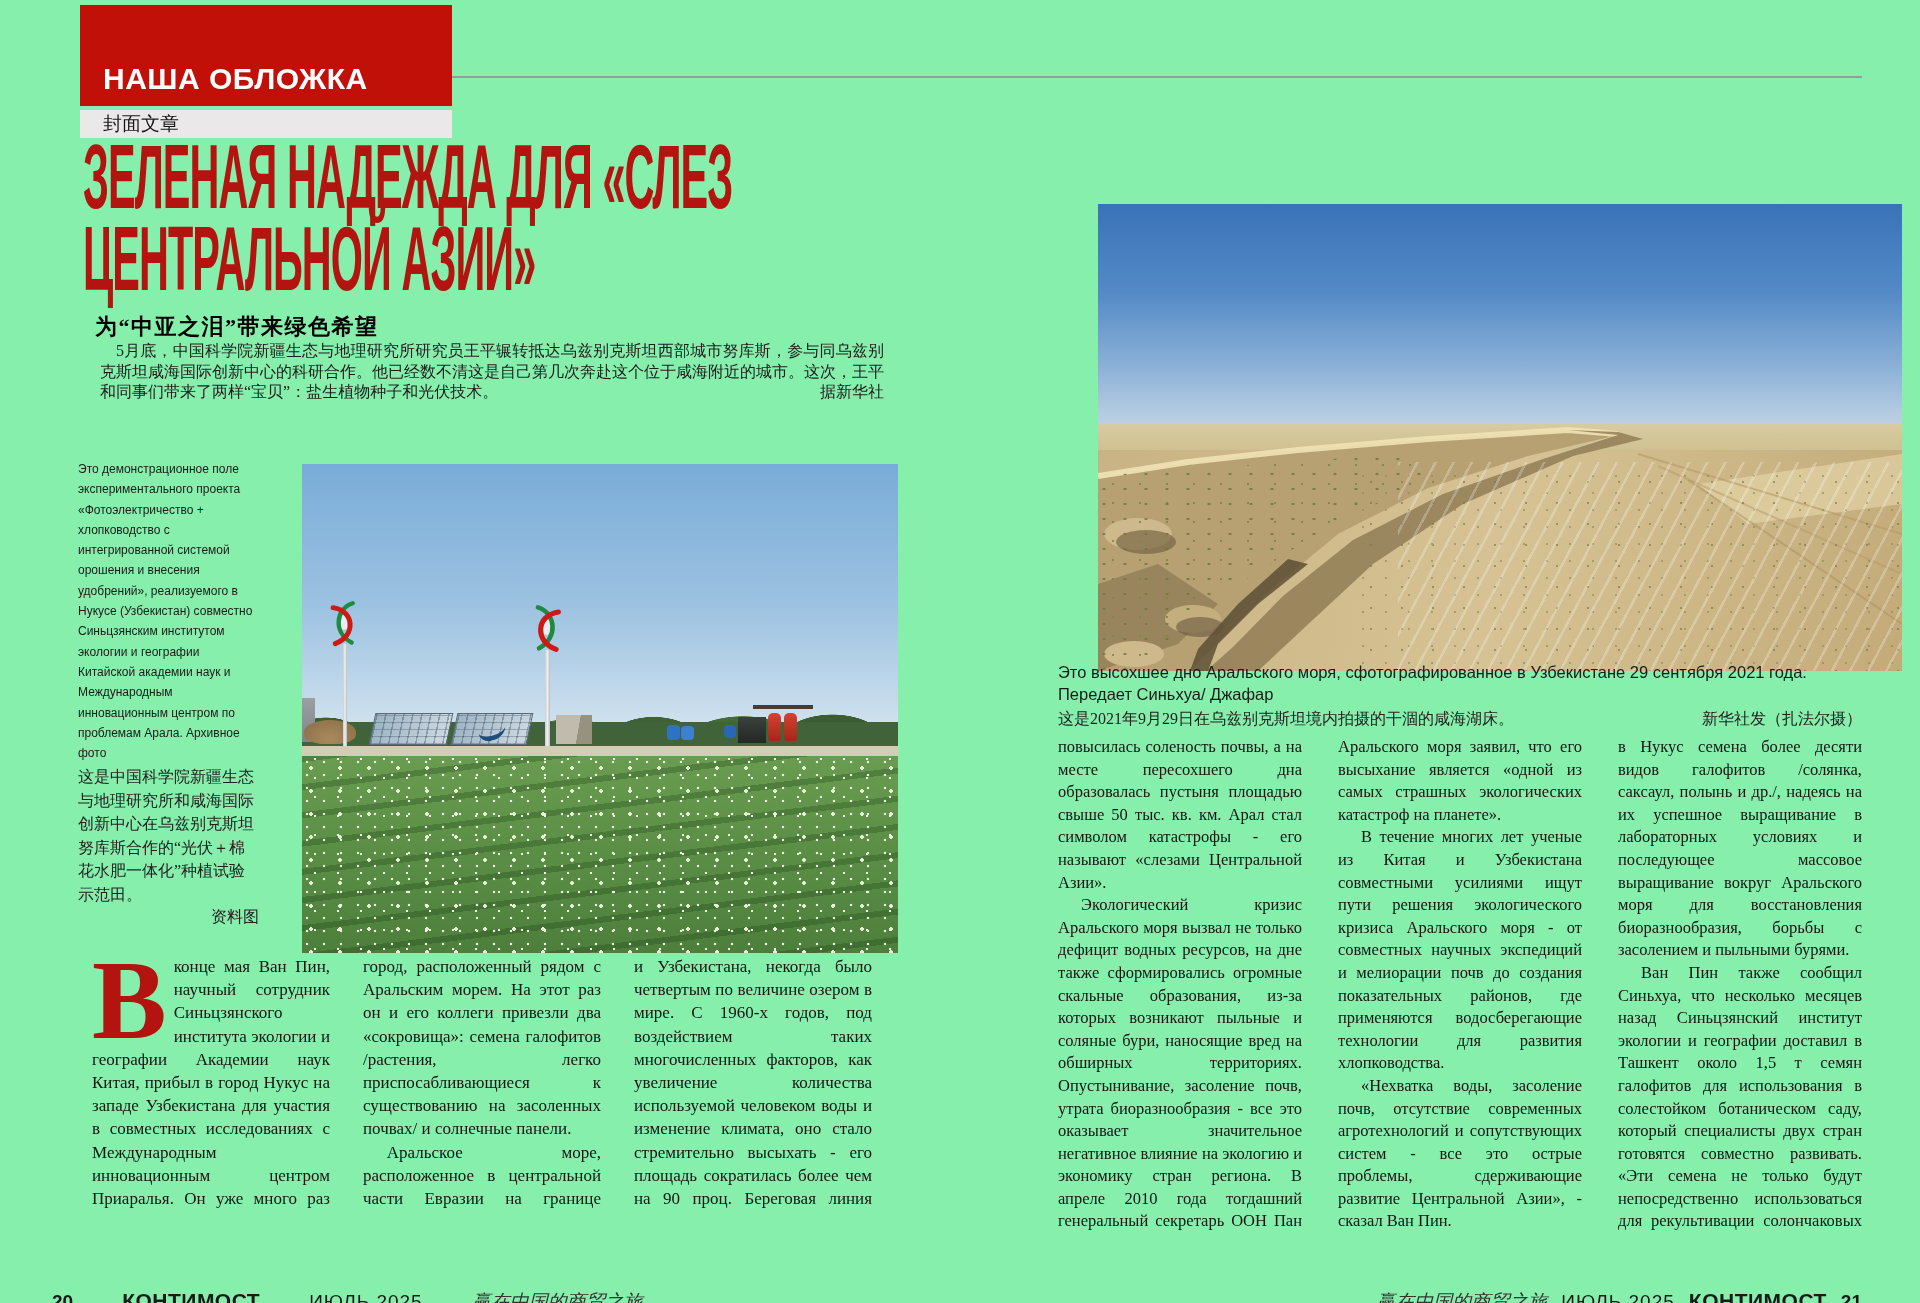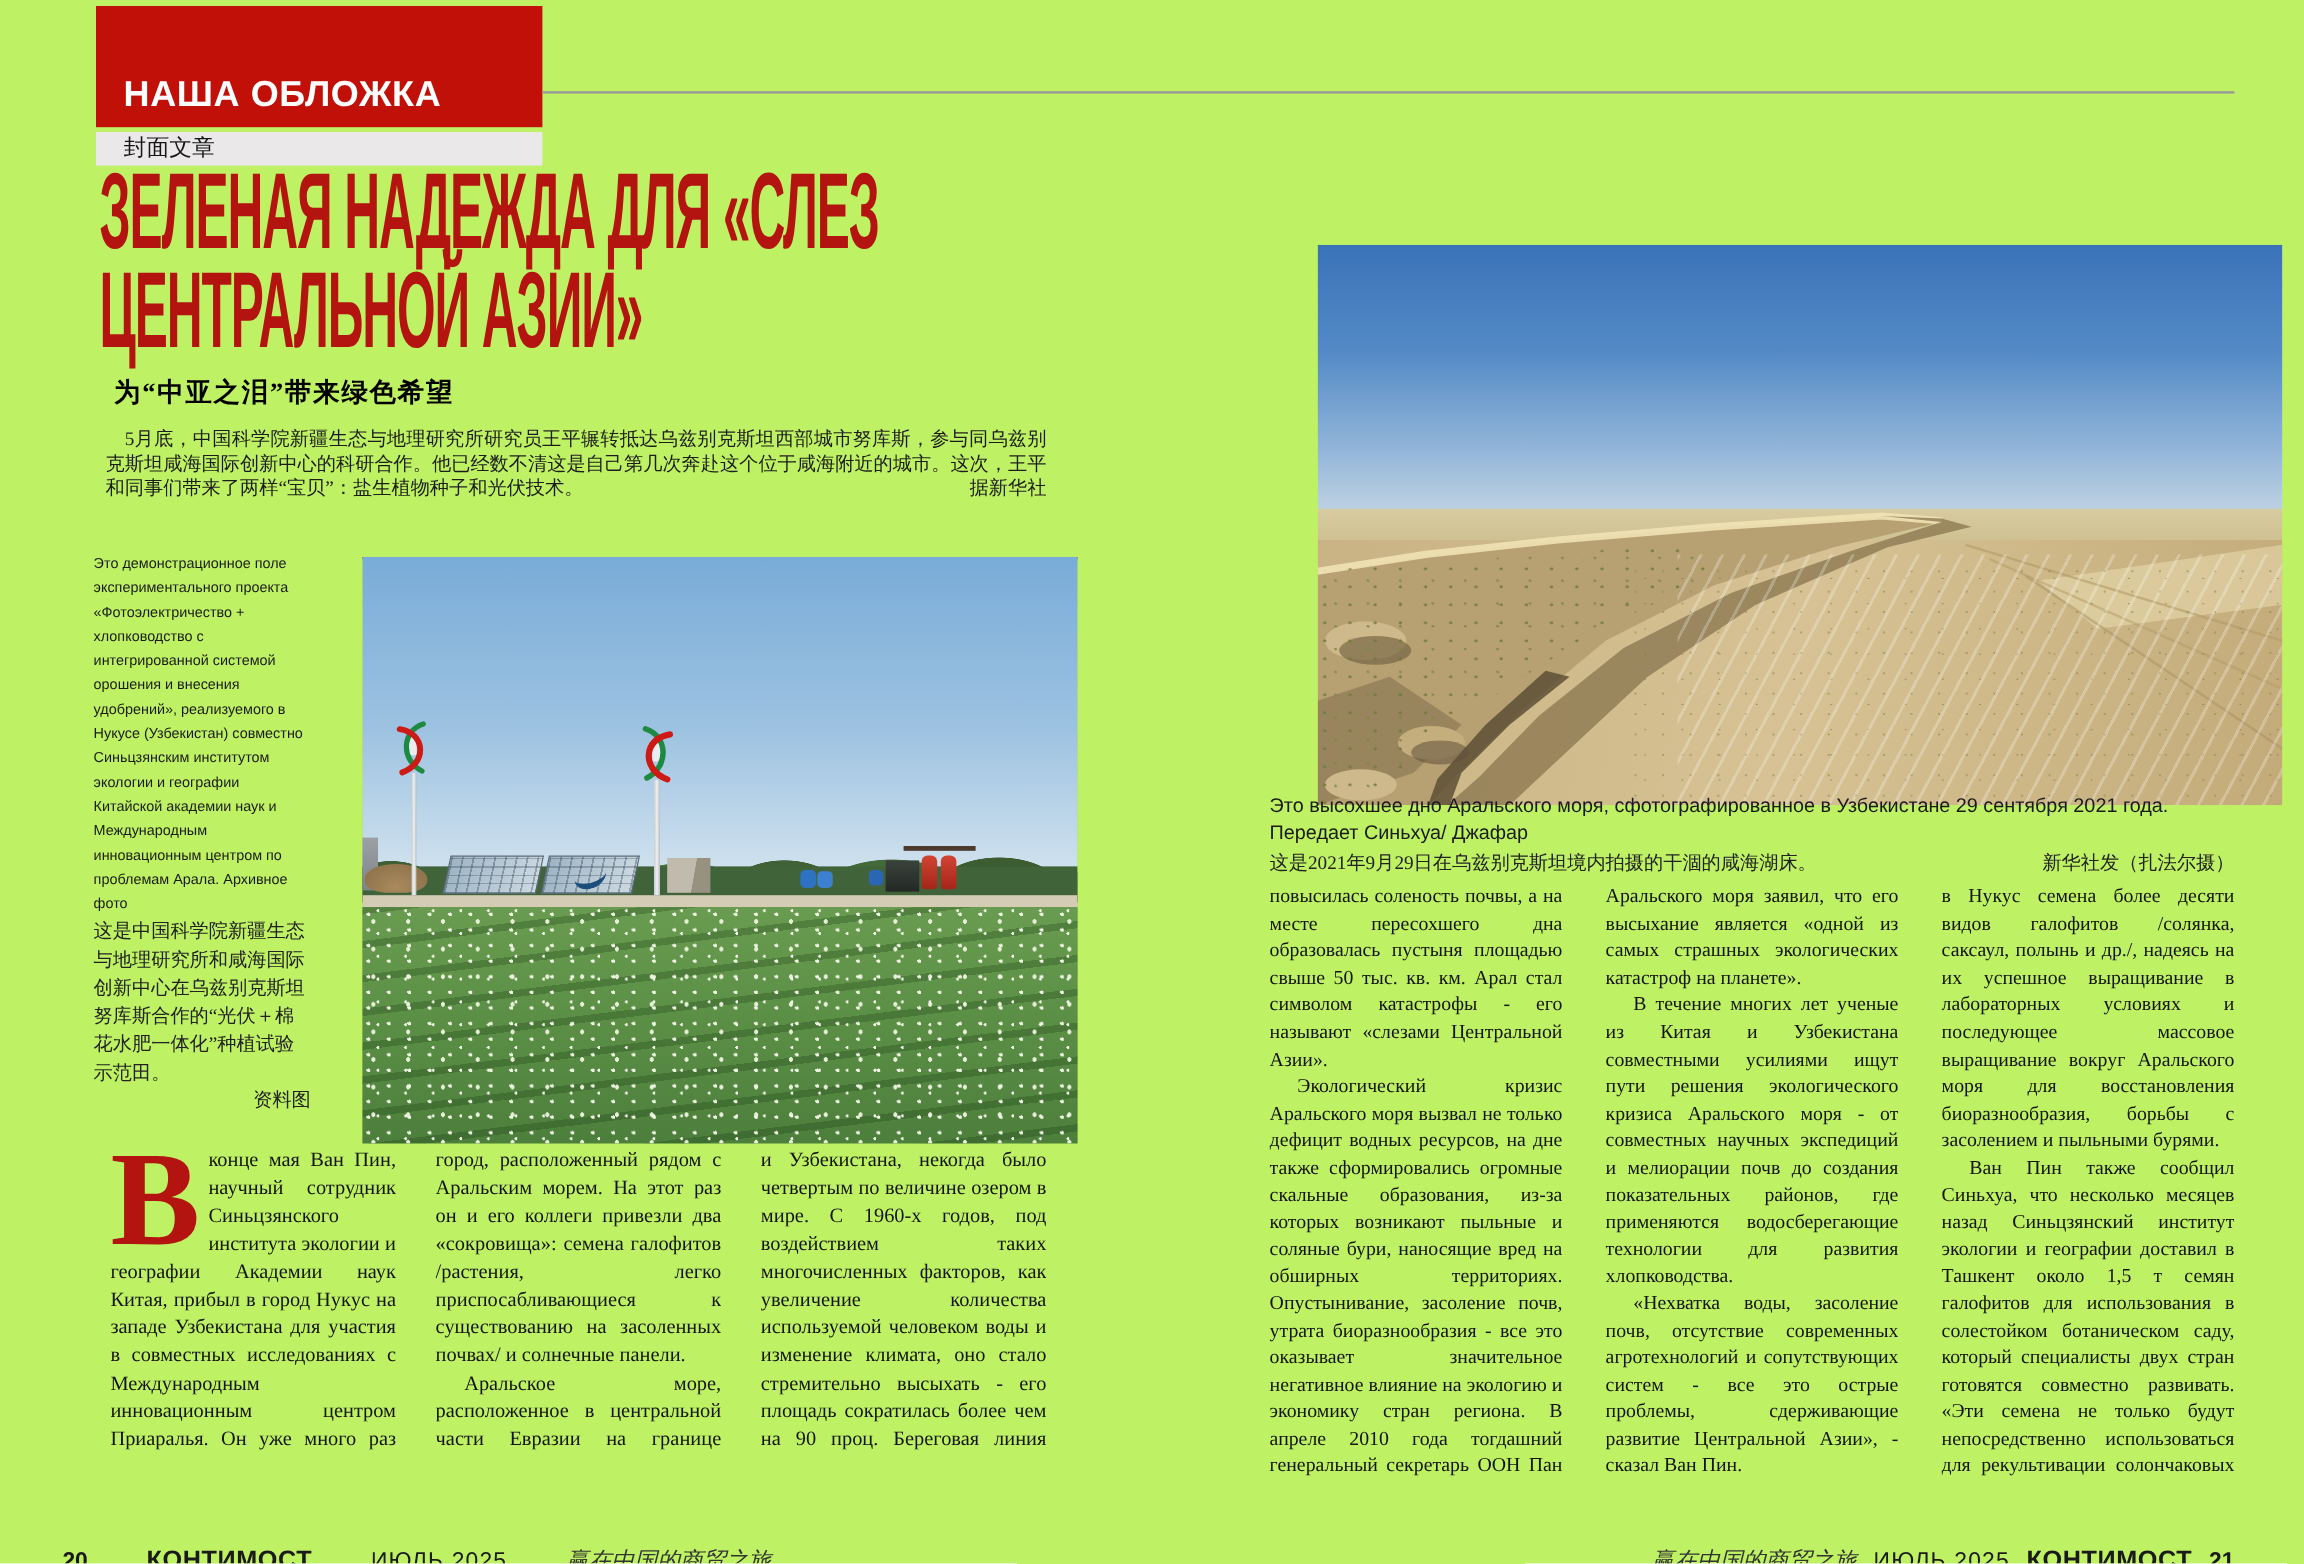--- a/index.html
+++ b/index.html
@@ -1,35 +1,35 @@
 <!DOCTYPE html>
 <html lang="ru" style="--accent: #b31410; --kicker-red: #c01008; --kicker-gray: #eae8e8;"><head>
 <meta charset="utf-8">
 <style>
   html,body{margin:0;padding:0;background:#fff;}
-  .spread{position:relative;width:1920px;height:1303px;background:#bef264;overflow:hidden;
+  .spread{position:relative;width:1920px;height:1303px;background:#86efac;overflow:hidden;
           font-family:"Liberation Serif",serif;color:#111;}
   
   .kicker-box{position:absolute;left:80px;top:5px;width:372px;height:101px;
               background:var(--kicker-red,#c01008);display:flex;align-items:flex-end;}
   .kicker-box span{font-family:"Liberation Sans",sans-serif;font-weight:bold;font-size:30px;
                    color:#fff;letter-spacing:.5px;margin:0 0 10px 23px;white-space:nowrap;}
   .top-rule{position:absolute;left:452px;top:76px;width:1410px;height:2px;background:#9a9a9a;}
   .kicker-zh{position:absolute;left:80px;top:110px;width:372px;height:28px;background:var(--kicker-gray,#eae8e8);
              font-size:19px;line-height:28px;color:#161616;}
   .kicker-zh span{margin-left:23px;}
   .headline{position:absolute;left:83px;color:var(--accent,#b31410);
             font-family:"Liberation Sans",sans-serif;font-weight:bold;white-space:nowrap;
             transform:scaleX(.46);transform-origin:0 0;font-size:90px;line-height:82px;letter-spacing:-2px;}
   .hl1{top:136px;} .hl2{top:218px;}
   .subtitle-zh{position:absolute;left:95px;top:312px;font-weight:bold;font-size:22px;
                letter-spacing:1.5px;color:#000;}
   
-  .lede{position:absolute;left:88px;top:341px;width:784px;font-size:16px;line-height:20.5px;
-        text-align:justify;text-indent:1em;color:#1c1c1c;margin-top:16px;}
+  .lede{position:absolute;left:100px;top:341px;width:784px;font-size:16px;line-height:20.5px;
+        text-align:justify;text-indent:1em;color:#1c1c1c;}
   .lede .byline{position:absolute;right:0;bottom:0;text-indent:0;}
   
   .cap-left{position:absolute;left:78px;top:459px;width:181px;}
   .cap-left .ru{margin:0;font-family:"Liberation Sans",sans-serif;font-size:12px;line-height:20.3px;color:#1b1b1b;}
   .cap-left .zh{margin:2px 0 0;font-size:16px;line-height:23.5px;color:#222;}
   .cap-left .credit{margin:1px 0 0;font-size:16px;text-align:right;color:#222;}
   
   .photo{position:absolute;overflow:hidden;box-shadow:inset 0 3px 2px -1px rgba(40,40,40,.45);}
   .photo *{position:absolute;}
   

